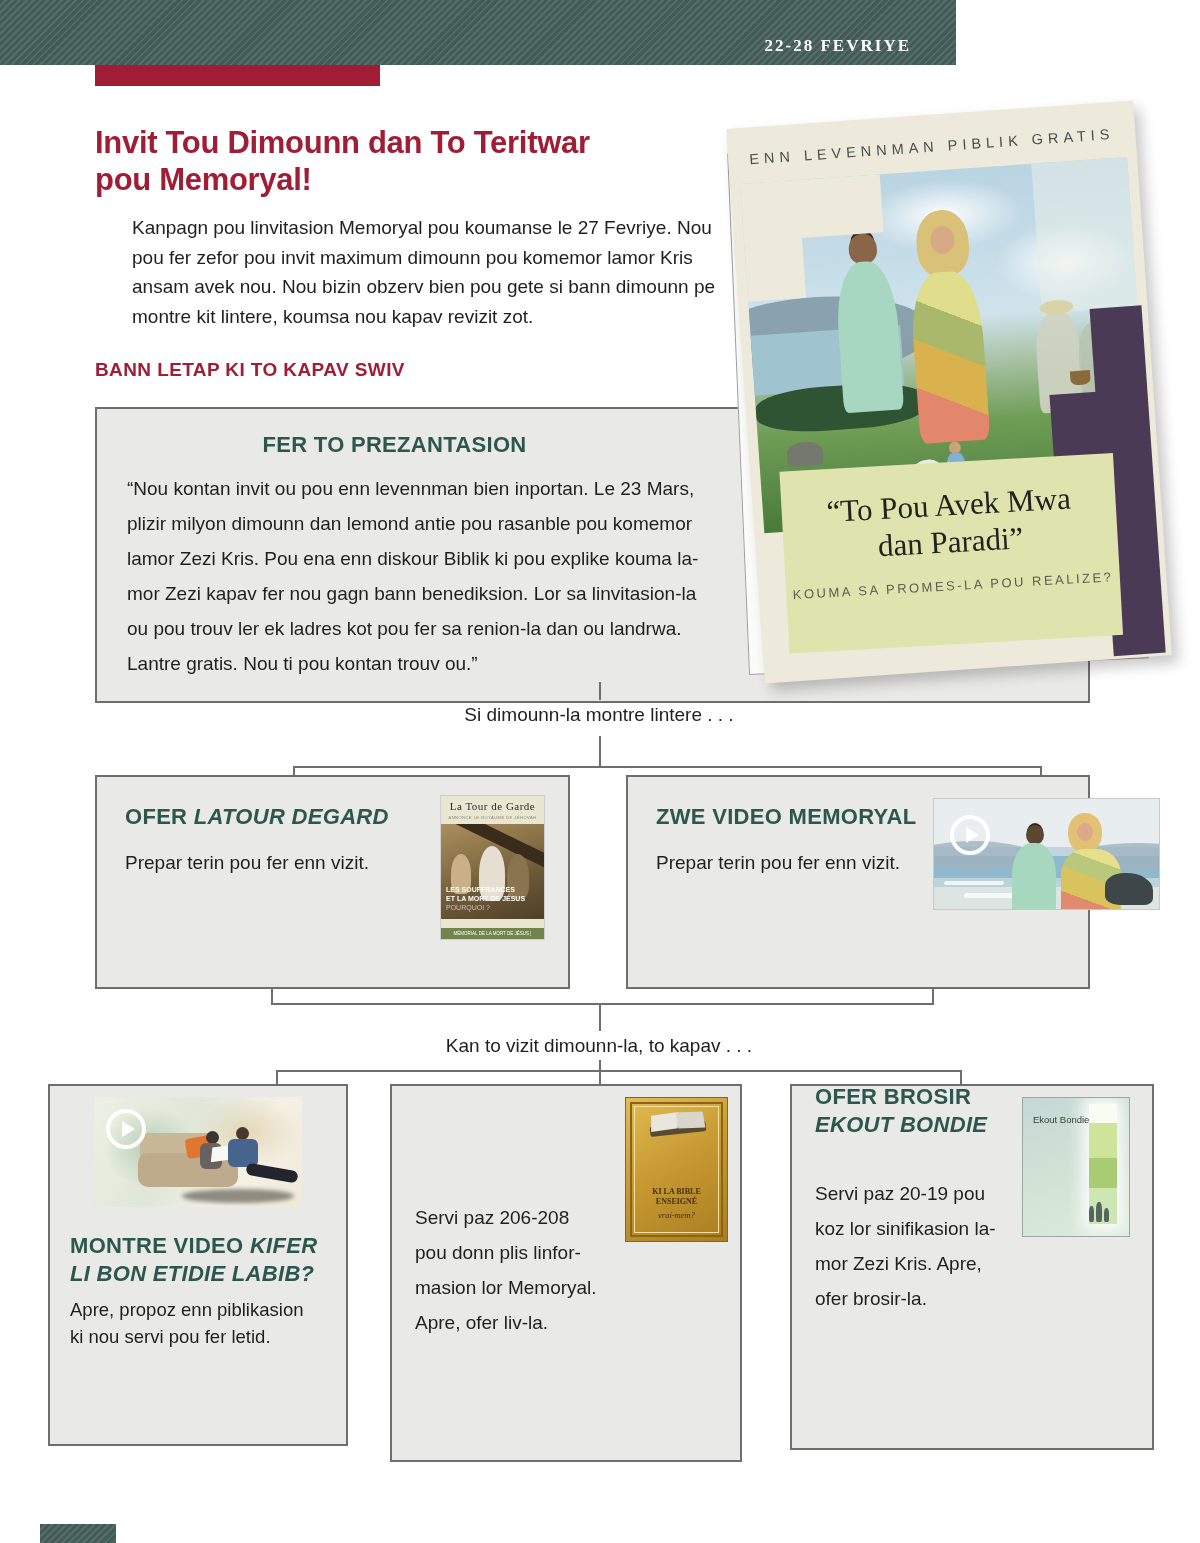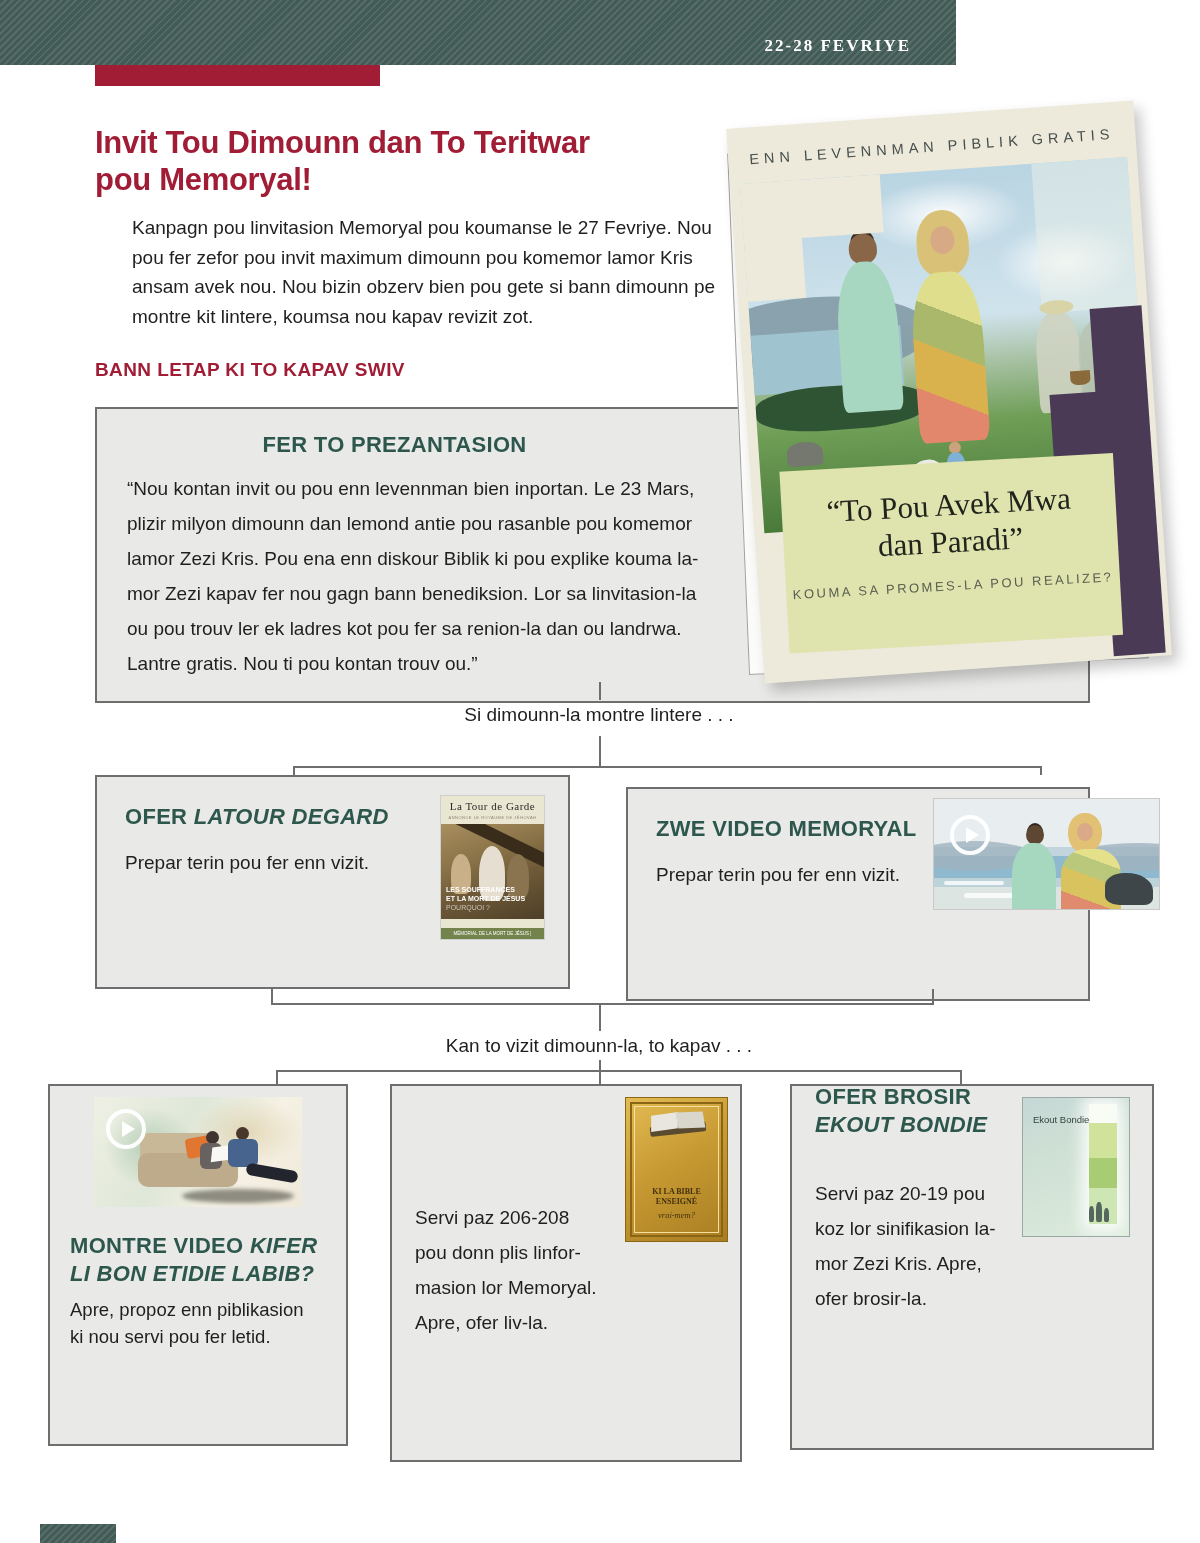--- a/index.html
+++ b/index.html
@@ -20,21 +20,21 @@
   .title{position:absolute;left:95px;top:103px;font-size:31px;line-height:37px;
          font-weight:bold;color:#a01d35;letter-spacing:-0.3px;}
   .intro{position:absolute;left:95px;top:194px;font-size:19px;line-height:29.5px;margin-left:37px;}
   .sechead{position:absolute;left:95px;top:343px;font-size:19px;font-weight:bold;
            color:#a01d35;letter-spacing:0.4px;}
 
   
   .fbox{position:absolute;background:#e9e9e7;border:2px solid #6e6e6e;box-sizing:border-box;}
   .bx-big{left:95px;top:407px;width:995px;height:296px;}
   .bx-m-l{left:95px;top:775px;width:475px;height:214px;}
-  .bx-m-r{left:626px;top:775px;width:464px;height:214px;margin-top:12px;}
+  .bx-m-r{left:626px;top:775px;width:464px;height:214px;}
   .bx-b-l{left:48px;top:1084px;width:300px;height:362px;}
   .bx-b-m{left:390px;top:1084px;width:352px;height:378px;}
   .bx-b-r{left:790px;top:1084px;width:364px;height:366px;}
   .bhead{font-weight:bold;font-size:22px;line-height:28px;color:#2d574d;letter-spacing:0.3px;}
   .bhead i{font-style:italic;margin-top:32px;}
   .btext{font-size:19px;line-height:35px;color:#1f1f1f;}
   .abs{position:absolute;}
 
   
   .v{position:absolute;width:2px;background:#6e6e6e;}

